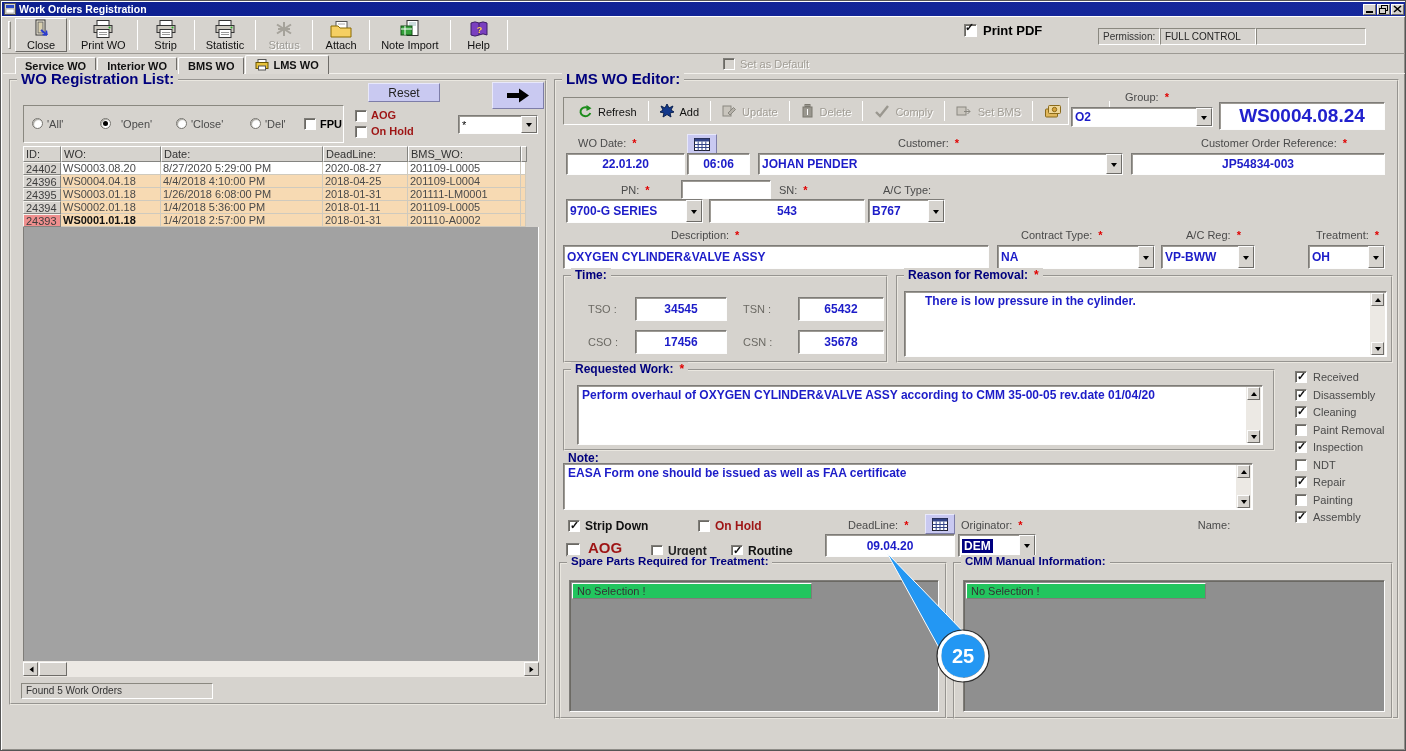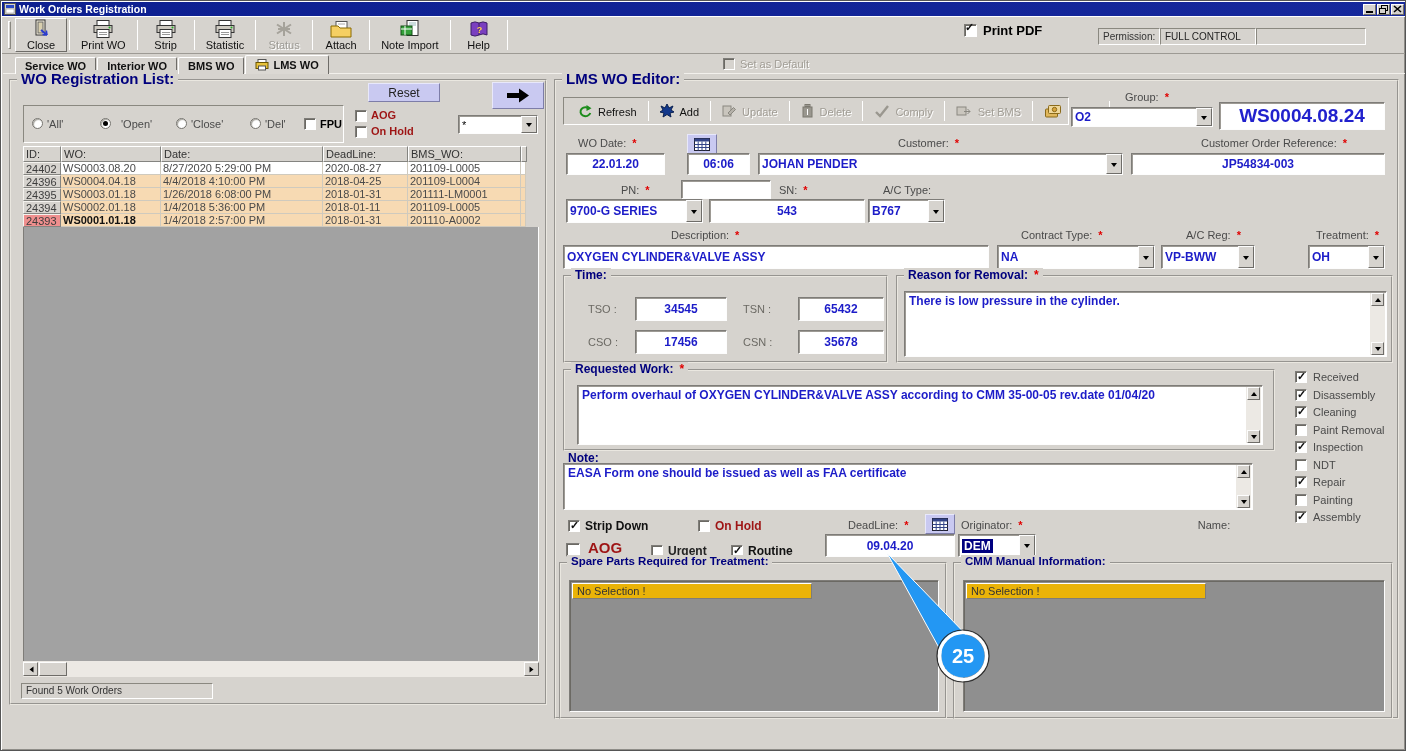--- a/index.html
+++ b/index.html
@@ -62,21 +62,21 @@
 .vsb{position:absolute;top:1px;right:1px;bottom:1px;width:15px;background:#ece9e4;display:flex;flex-direction:column;justify-content:space-between;align-items:center}
 .vsb .ar{width:13px;height:13px;display:flex;align-items:center;justify-content:center}
 .tri.up{transform:rotate(180deg);margin-top:-3px}
 
 .ebar{position:absolute;display:flex;align-items:center;padding:0 4px;background:#d6d3ce;border:1px solid #8a8880;border-bottom-color:#fff;border-right-color:#fff}
 .ebtn{display:flex;align-items:flex-end;gap:6px;padding:2px 9px;font-size:11px;color:#111;white-space:nowrap}
 .ebtn.dis{color:#a19d95;text-shadow:1px 1px 0 #fff}
 .esep{width:1px;height:20px;background:#9d9a94;border-right:1px solid #fff;margin:0 2px}
 
 .listbox{position:absolute;background:#8f8f8f;border:1px solid #7e7c78;border-bottom-color:#fdfdfd;border-right-color:#fdfdfd;box-shadow:inset 1px 1px 0 #6b6963}
-.lb-head{position:absolute;left:2px;top:2px;height:16px;background:#eab308;border:1px solid #fff;border-right-color:#7e7c78;border-bottom-color:#7e7c78;font-size:11px;color:#333;padding:1px 4px;white-space:nowrap}
+.lb-head{position:absolute;left:2px;top:2px;height:16px;background:#22c55e;border:1px solid #fff;border-right-color:#7e7c78;border-bottom-color:#7e7c78;font-size:11px;color:#333;padding:1px 4px;white-space:nowrap}
 
 .titlebar{position:absolute;left:1px;top:1px;width:1404px;height:14px;background:linear-gradient(90deg,#0d1f90,#16289c);display:flex;align-items:center;padding:0 2px;color:#fff}
 .tb-title{font-size:10.5px;font-weight:bold;margin-left:3px;flex:1}
 .wbtn{width:13px;height:11px;margin-left:1px;display:flex;align-items:center;justify-content:center}
 .statusbox{position:absolute;background:#d6d3ce;border:1px solid #8a8880;border-bottom-color:#fff;border-right-color:#fff;font-size:10px;color:#333;padding:1px 4px;white-space:nowrap}
 .anno{position:absolute;left:0;top:0;pointer-events:none;z-index:60}
 .maroon{color:#9e1414}
 </style>
 </head>
 <body>
@@ -455,21 +455,21 @@
               <line x1="11.8" y1="3.5" x2="11.8" y2="12.5"></line>
               <line x1="0.5" y1="6.5" x2="15.5" y2="6.5"></line>
               <line x1="0.5" y1="9.5" x2="15.5" y2="9.5"></line>
             </g>
           </svg>
         </span>
     </div>
     <span class="lbl" style="left:342px;top:56px"><span>Customer:</span><span class="req">*</span></span>
     <span class="lbl" style="left:600px;top:56px;width:236px;text-align:center"><span>Customer Order Reference:</span><span class="req">*</span></span>
 
-    <div class="fld ins center" style="left:10px;top:72px;width:99px;height:22px">
+    <div class="fld ins center" style="left:10px;top:72px;width:119px;height:22px">
         <span class="val">22.01.20</span>
       </div>
     <div class="fld ins center" style="left:131px;top:72px;width:63px;height:22px">
         <span class="val">06:06</span>
       </div>
     <div class="dd" style="left:202px;top:72px;width:365px;height:22px">
       <span class="t val">JOHAN PENDER</span>
       <span class="b">
           <span class="tri"></span>
         </span>
@@ -542,21 +542,21 @@
         </div>
       <span class="lbl" style="left:178px;top:59px;color:#6b6963">CSN :</span>
       <div class="fld ins center" style="left:233px;top:53px;width:86px;height:24px">
           <span class="val">35678</span>
         </div>
     </div>
 
     <div class="gb" style="left:340px;top:194px;width:497px;height:88px">
       <span class="legend"><span>Reason for Removal:</span><span class="req">*</span></span>
       <div class="ins abs" style="left:6px;top:14px;width:483px;height:66px">
-        <div class="val" style="padding:2px 20px 2px 4px">There is low pressure in the cylinder.</div>
+        <div class="val" style="padding:2px 20px 2px 20px">There is low pressure in the cylinder.</div>
         <div class="vsb">
           <span class="ar out">
               <span class="tri up"></span>
             </span>
           <span class="ar out">
               <span class="tri"></span>
             </span>
         </div>
       </div>
     </div>

